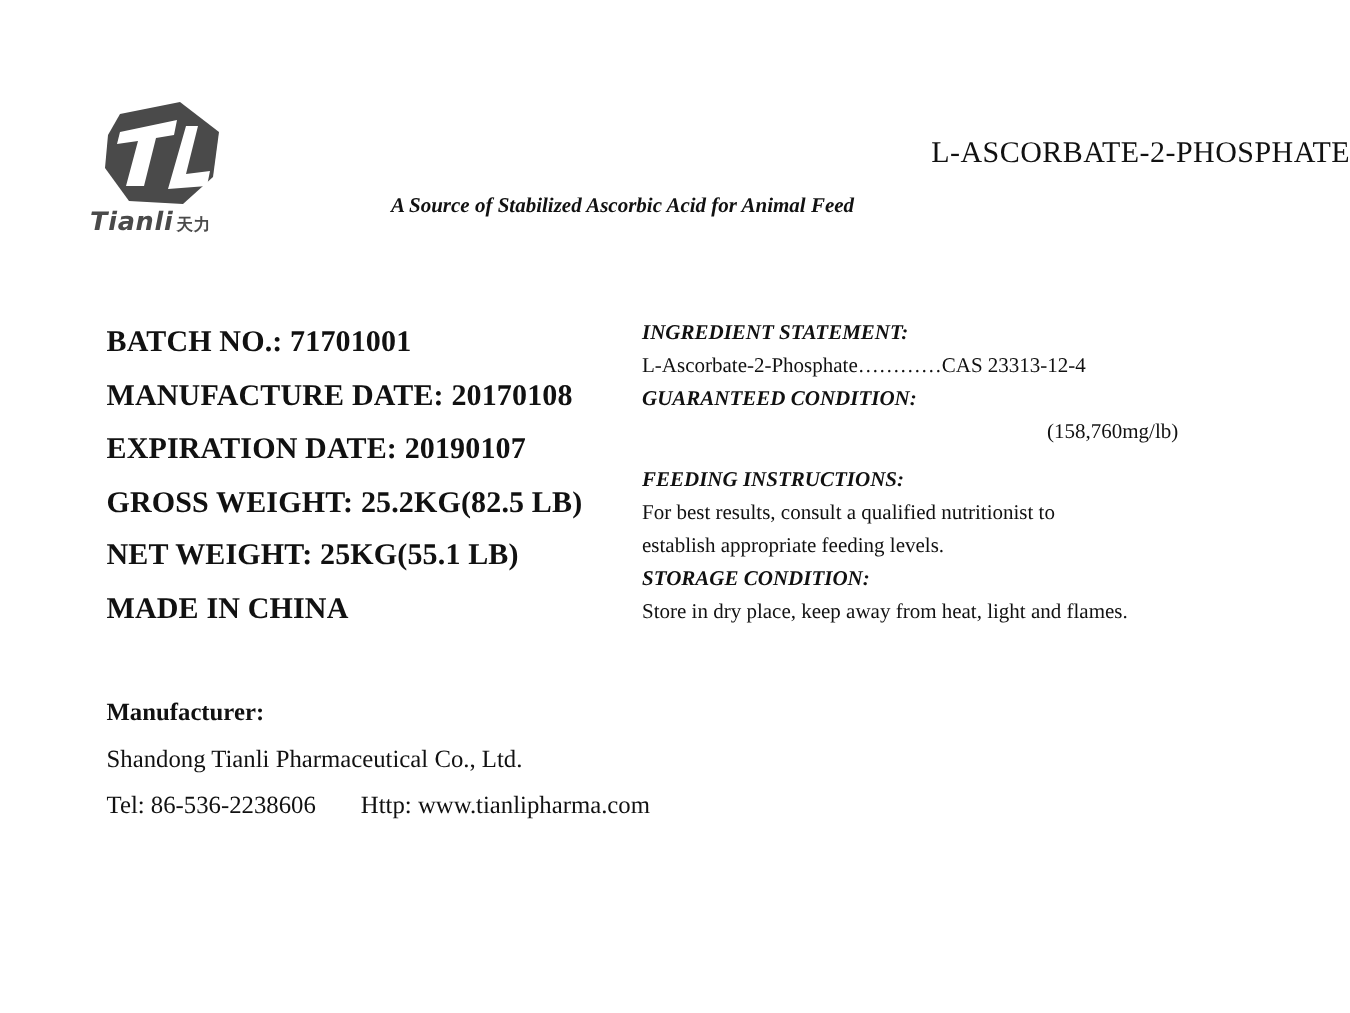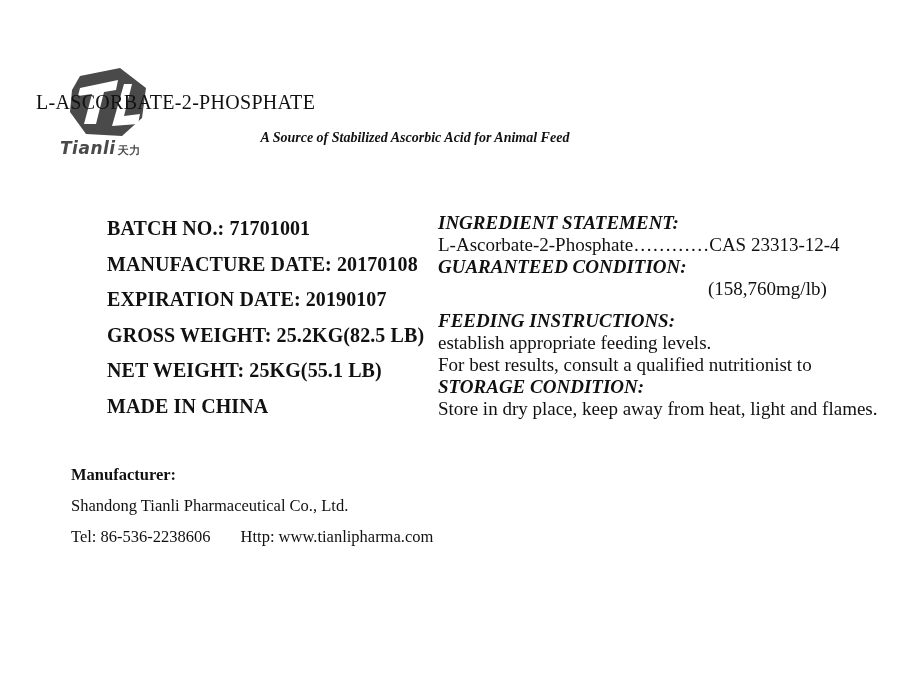--- a/index.html
+++ b/index.html
@@ -12,35 +12,35 @@
     .logo svg { position: absolute; left: 6px; top: 0; }
     .logo-text {
       position: absolute; left: 0; top: 72px;
       font-family: "DejaVu Sans", sans-serif; font-weight: bold; font-style: italic;
       font-size: 17px; color: #4a4a4a; letter-spacing: 0.5px; white-space: nowrap;
     }
     .logo-cn {
       font-size: 11px; font-style: normal; margin-left: 2px; color: #4a4a4a;
     }
     .title {
-      position: absolute; left: 0; width: 900px; top: 91px; text-align: left;
+      position: absolute; left: 0; width: 900px; top: 91px; text-align: right;
       font-size: 20px; letter-spacing: 0.3px;
     }
     .title span { margin-left: 36px; }
     .subtitle {
       position: absolute; left: 0; width: 792px; top: 130px; text-align: center;
       font-size: 14px; font-weight: bold; font-style: italic;
     }
     .subtitle span { margin-left: 38px; }
-    .left-block { position: absolute; left: 71px; top: 214px; margin-left: 36px; }
+    .left-block { position: absolute; left: 71px; top: 214px; }
     .left-line {
       font-size: 20px; font-weight: bold; height: 35.5px; line-height: 28px; white-space: nowrap;
       letter-spacing: 0.1px;
     }
-    .right-block { position: absolute; left: 438px; top: 213px; font-size: 19px; }
+    .right-block { position: absolute; left: 428px; top: 213px; font-size: 14px; }
     .r-head { font-weight: bold; font-style: italic; height: 22px; line-height: 20px; white-space: nowrap; }
     .r-text { height: 22px; line-height: 20px; white-space: nowrap; }
     .r-right { padding-left: 270px; }
     .r-gap { height: 10px; }
     .mfr { position: absolute; left: 71px; top: 463px; font-size: 16.5px; }
     .mfr-head { font-weight: bold; height: 31px; line-height: 24px; }
     .mfr-line { height: 31px; line-height: 24px; white-space: nowrap; }
     .mfr-line .gap { display: inline-block; width: 30px; }
   </style>
 </head>
@@ -71,22 +71,22 @@
   <div class="left-line">MADE IN CHINA</div>
 </div>
 
 <div class="right-block">
   <div class="r-head">INGREDIENT STATEMENT:</div>
   <div class="r-text">L-Ascorbate-2-Phosphate…………CAS 23313-12-4</div>
   <div class="r-head">GUARANTEED CONDITION:</div>
   <div class="r-text r-right">(158,760mg/lb)</div>
   <div class="r-gap"></div>
   <div class="r-head">FEEDING INSTRUCTIONS:</div>
+  <div class="r-text">For best results, consult a qualified nutritionist to</div>
   <div class="r-text">establish appropriate feeding levels.</div>
-  <div class="r-text">For best results, consult a qualified nutritionist to</div>
   <div class="r-head">STORAGE CONDITION:</div>
   <div class="r-text">Store in dry place, keep away from heat, light and flames.</div>
 </div>
 
 <div class="mfr">
   <div class="mfr-head">Manufacturer:</div>
   <div class="mfr-line">Shandong Tianli Pharmaceutical Co., Ltd.</div>
   <div class="mfr-line">
     <span>Tel: 86-536-2238606</span><span class="gap"></span><span>Http: www.tianlipharma.com</span>
   </div>

